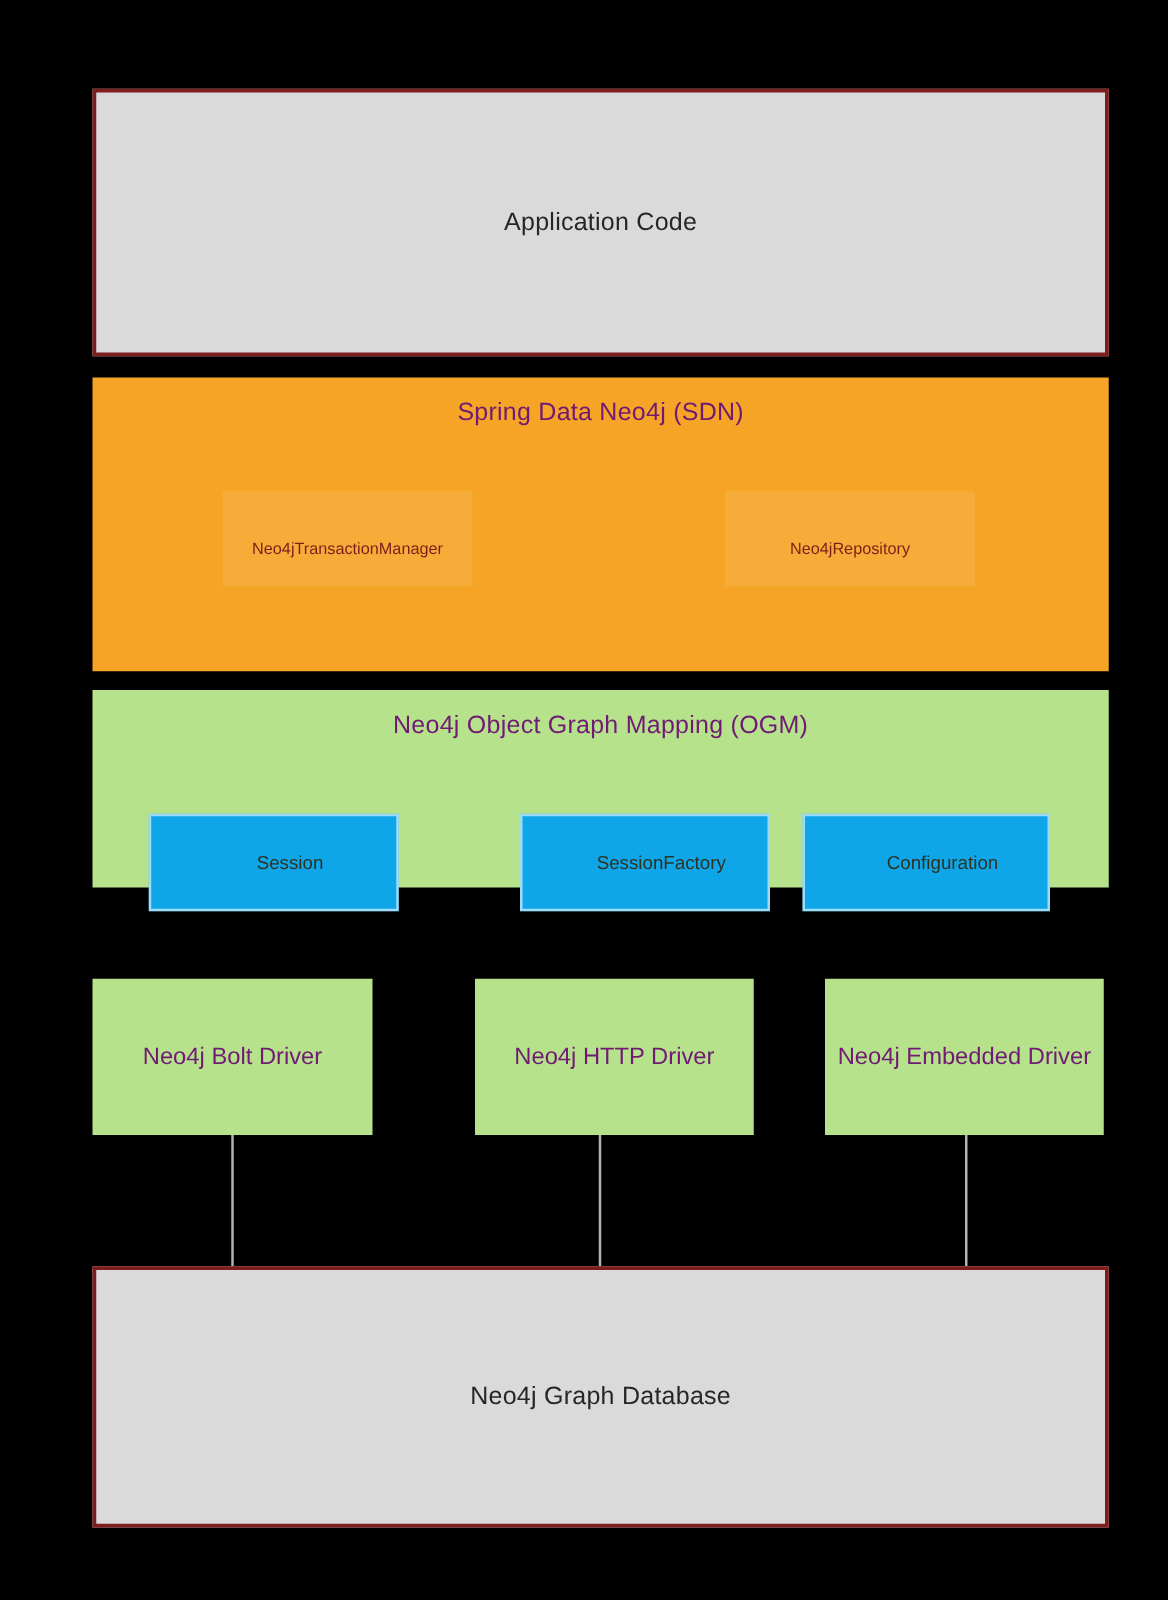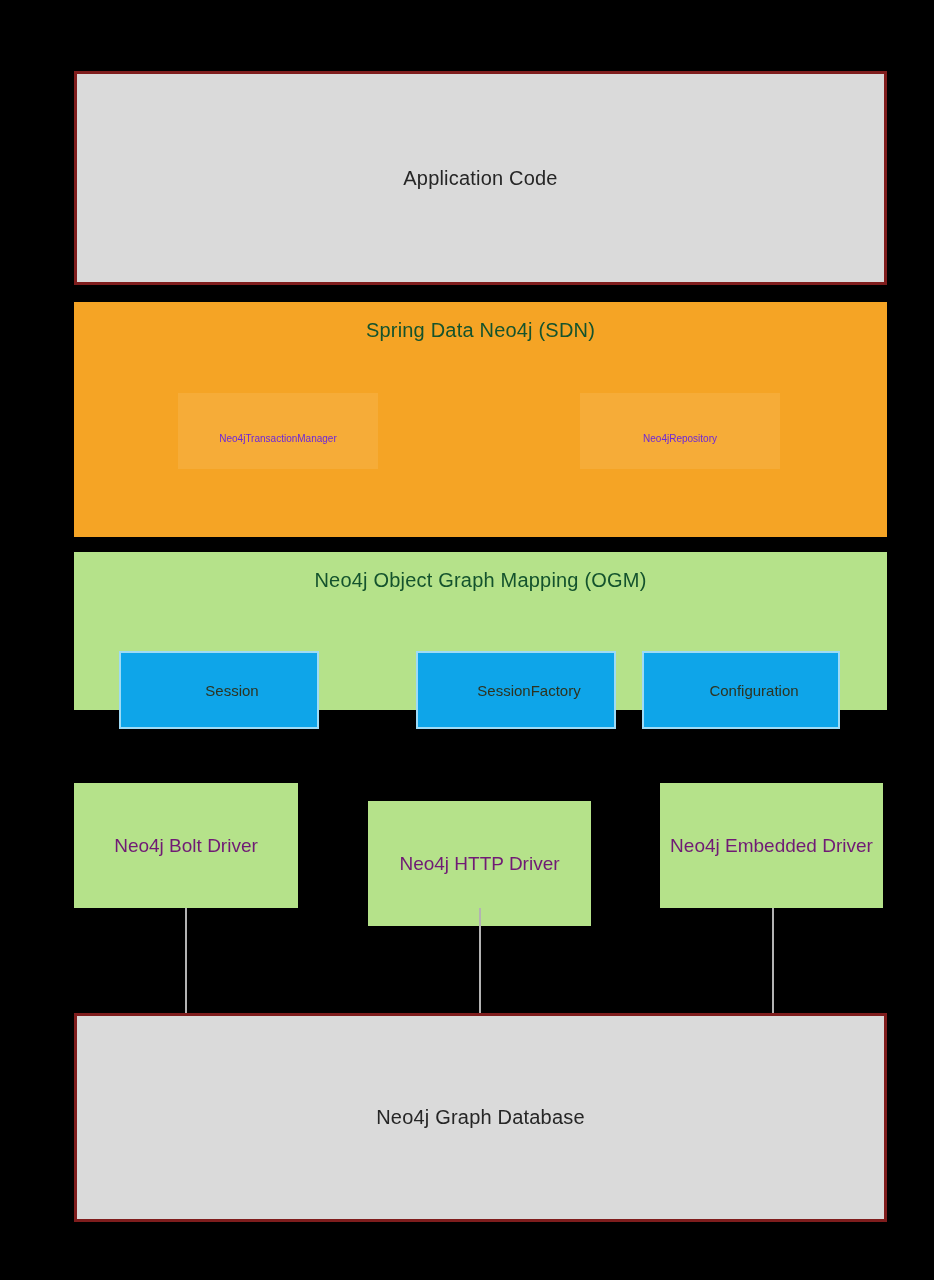--- a/index.html
+++ b/index.html
@@ -29,21 +29,21 @@
   .layer-orange {
     background: #F5A425;
   }
   .layer-green {
     background: #B5E28A;
   }
   .layer-title {
     text-align: center;
     padding-top: 17px;
     font-size: 20px;
-    color: #14532d;
+    color: #701a75;
     letter-spacing: 0.2px;
   }
   .label-lg {
     font-size: 20px;
     color: #262626;
     letter-spacing: 0.2px;
   }
   .component {
     position: absolute;
     display: flex;
@@ -53,22 +53,22 @@
   }
   .component-orange {
     background: #F6AC38;
   }
   .component-yellow {
     background: #0ea5e9;
     border: 2px solid rgba(255,255,255,0.60);
     padding-left: 26px;
   }
   .label-sm {
-    font-size: 10px;
-    color: #6d28d9;
+    font-size: 13px;
+    color: #7f1d1d;
     margin-top: 14px;
   }
   .label-sm-dark {
     font-size: 15px;
     color: #2E3320;
   }
   .driver-box {
     display: flex;
     align-items: center;
     justify-content: center;
@@ -86,21 +86,21 @@
   
   .app-box   { left: 74px;  top: 71px;   width: 813px; height: 214px; }
   .sdn-box   { left: 74px;  top: 302px;  width: 813px; height: 235px; }
   .sdn-c1    { left: 104px; top: 91px;   width: 200px; height: 76px; }
   .sdn-c2    { left: 506px; top: 91px;   width: 200px; height: 76px; }
   .ogm-box   { left: 74px;  top: 552px;  width: 813px; height: 158px; }
   .ogm-c1    { left: 45px;  top: 99px;   width: 200px; height: 78px; }
   .ogm-c2    { left: 310px; top: 99px;   width: 200px; height: 78px; margin-left: 32px; }
   .ogm-c3    { left: 568px; top: 99px;   width: 198px; height: 78px; }
   .driver-1  { left: 74px;  top: 783px;  width: 224px; height: 125px; }
-  .driver-2  { left: 368px; top: 783px;  width: 223px; height: 125px; margin-top: 18px; }
+  .driver-2  { left: 380px; top: 783px;  width: 223px; height: 125px; }
   .driver-3  { left: 660px; top: 783px;  width: 223px; height: 125px; }
   .conn-1    { left: 185px; top: 908px;  height: 105px; }
   .conn-2    { left: 479px; top: 908px;  height: 105px; }
   .conn-3    { left: 772px; top: 908px;  height: 105px; }
   .db-box    { left: 74px;  top: 1013px; width: 813px; height: 209px; }
 </style>
 </head>
 <body>
 
 <div class="canvas">

